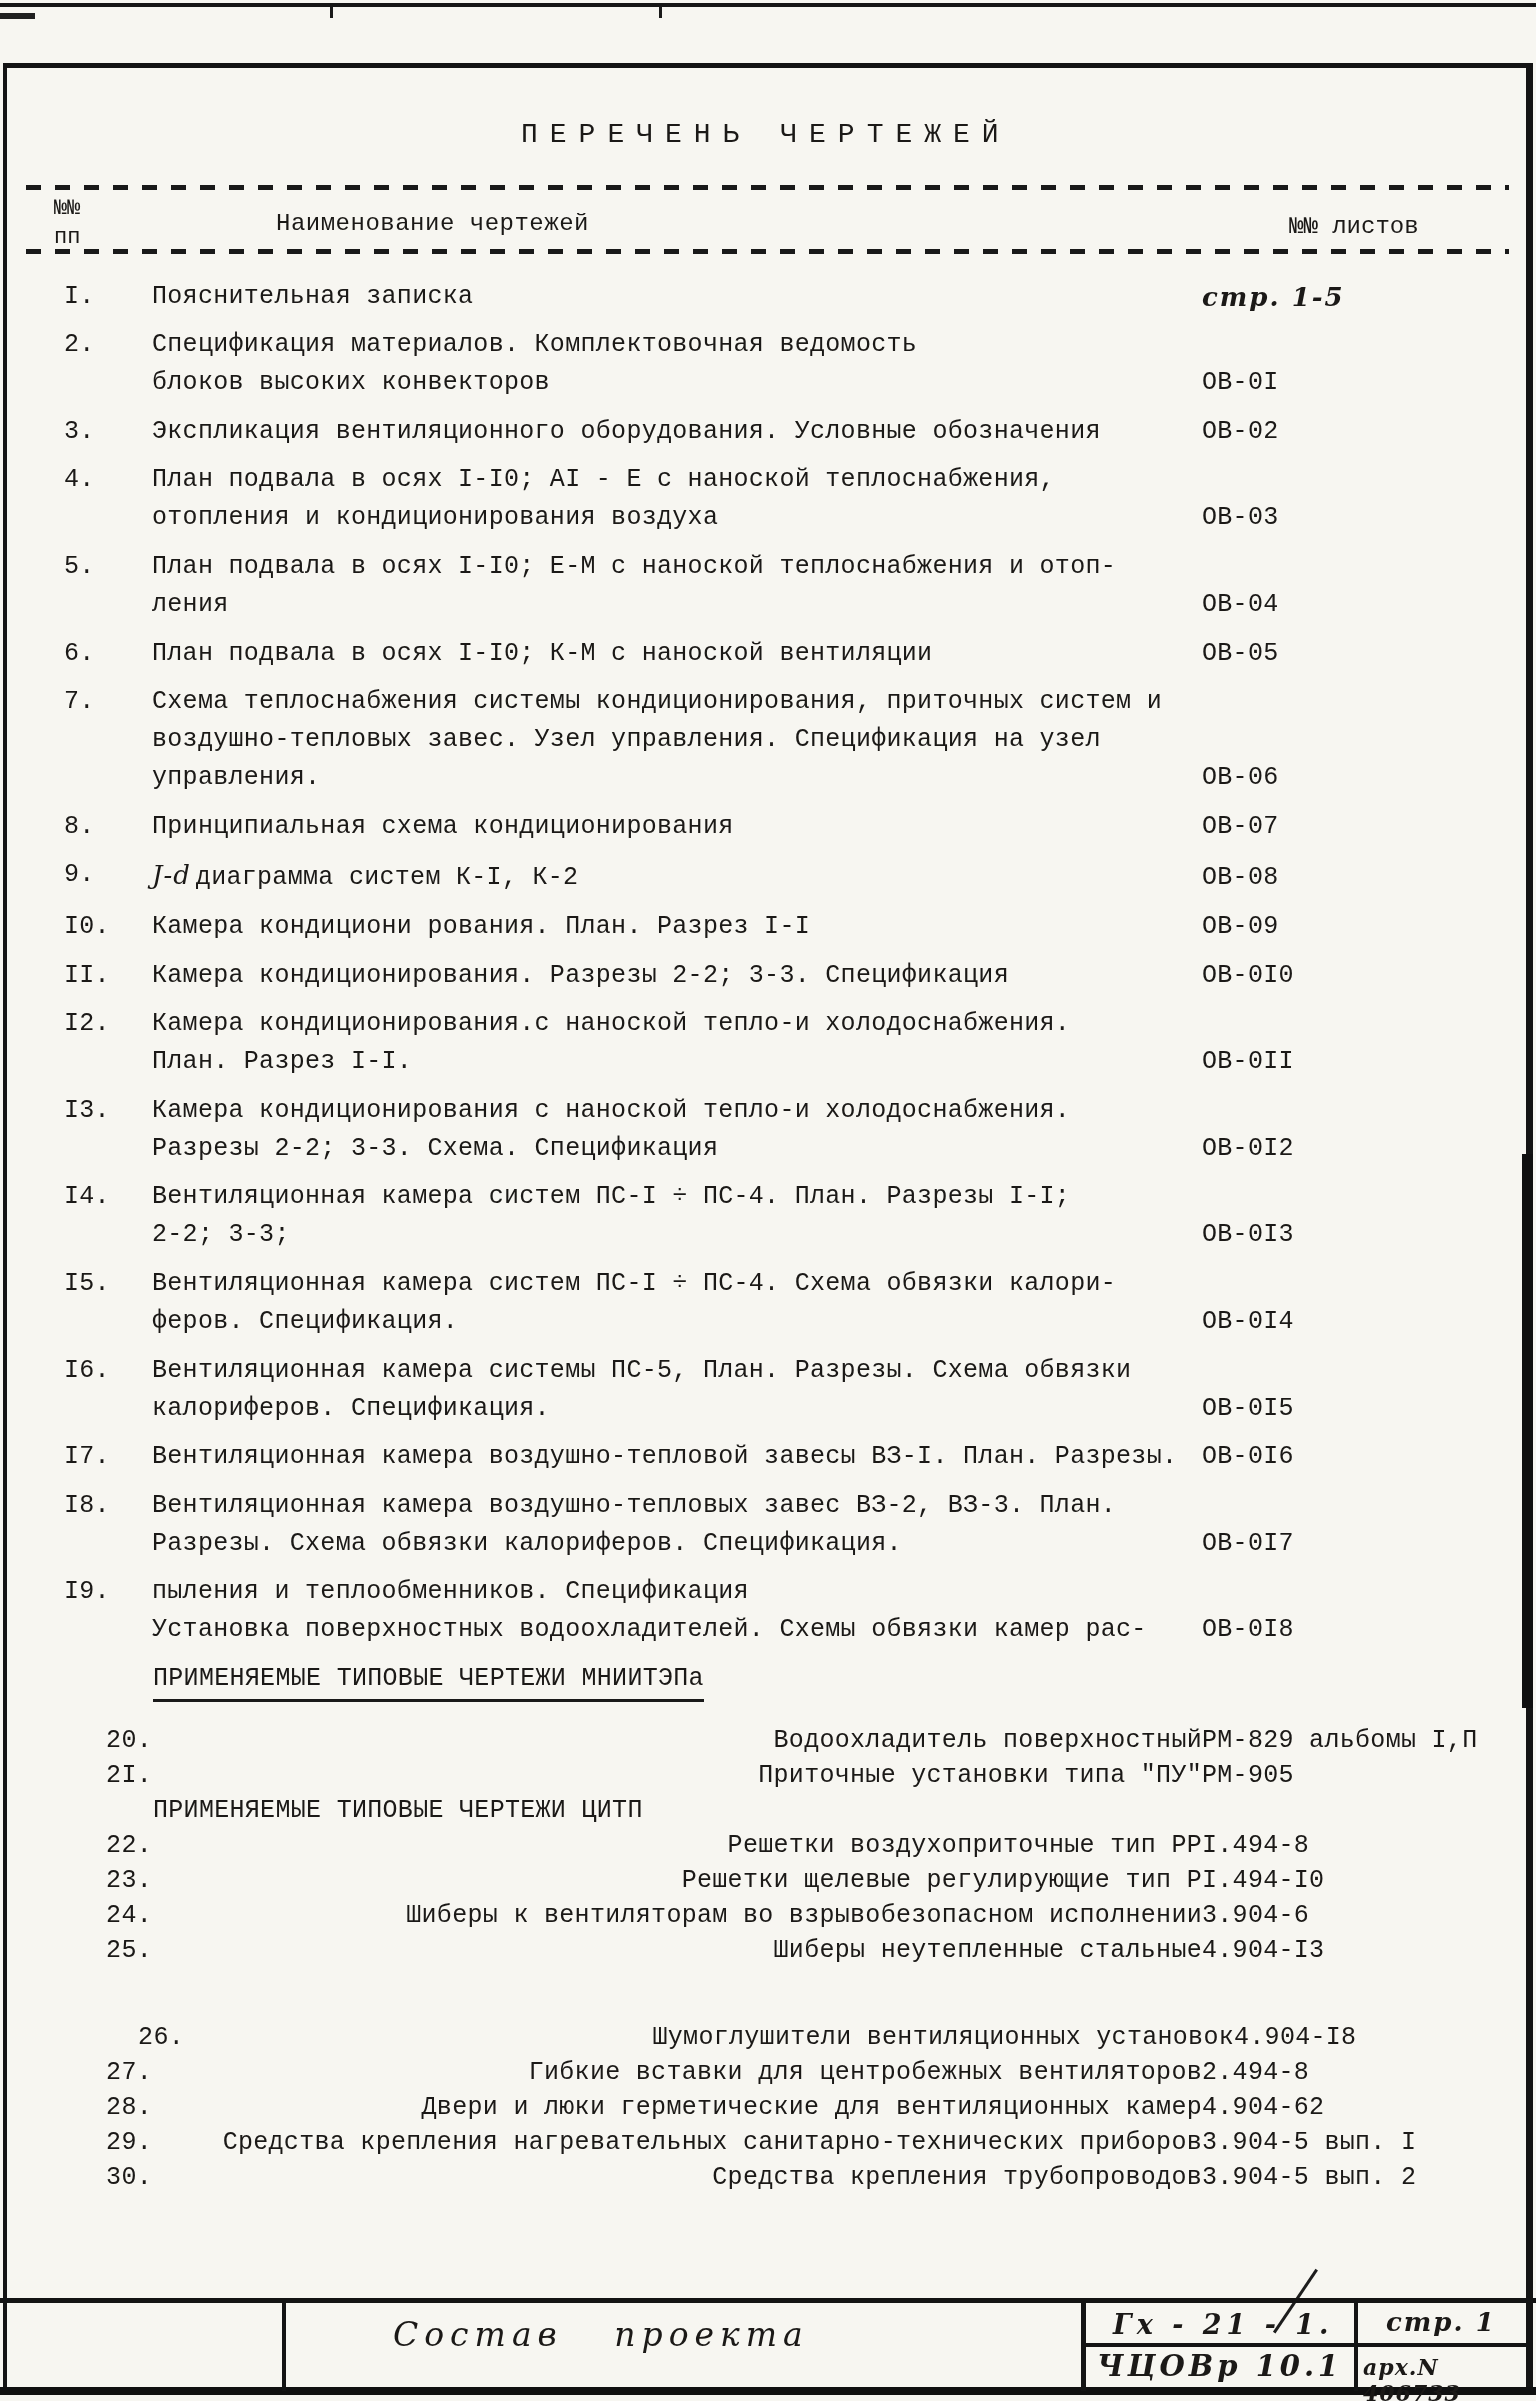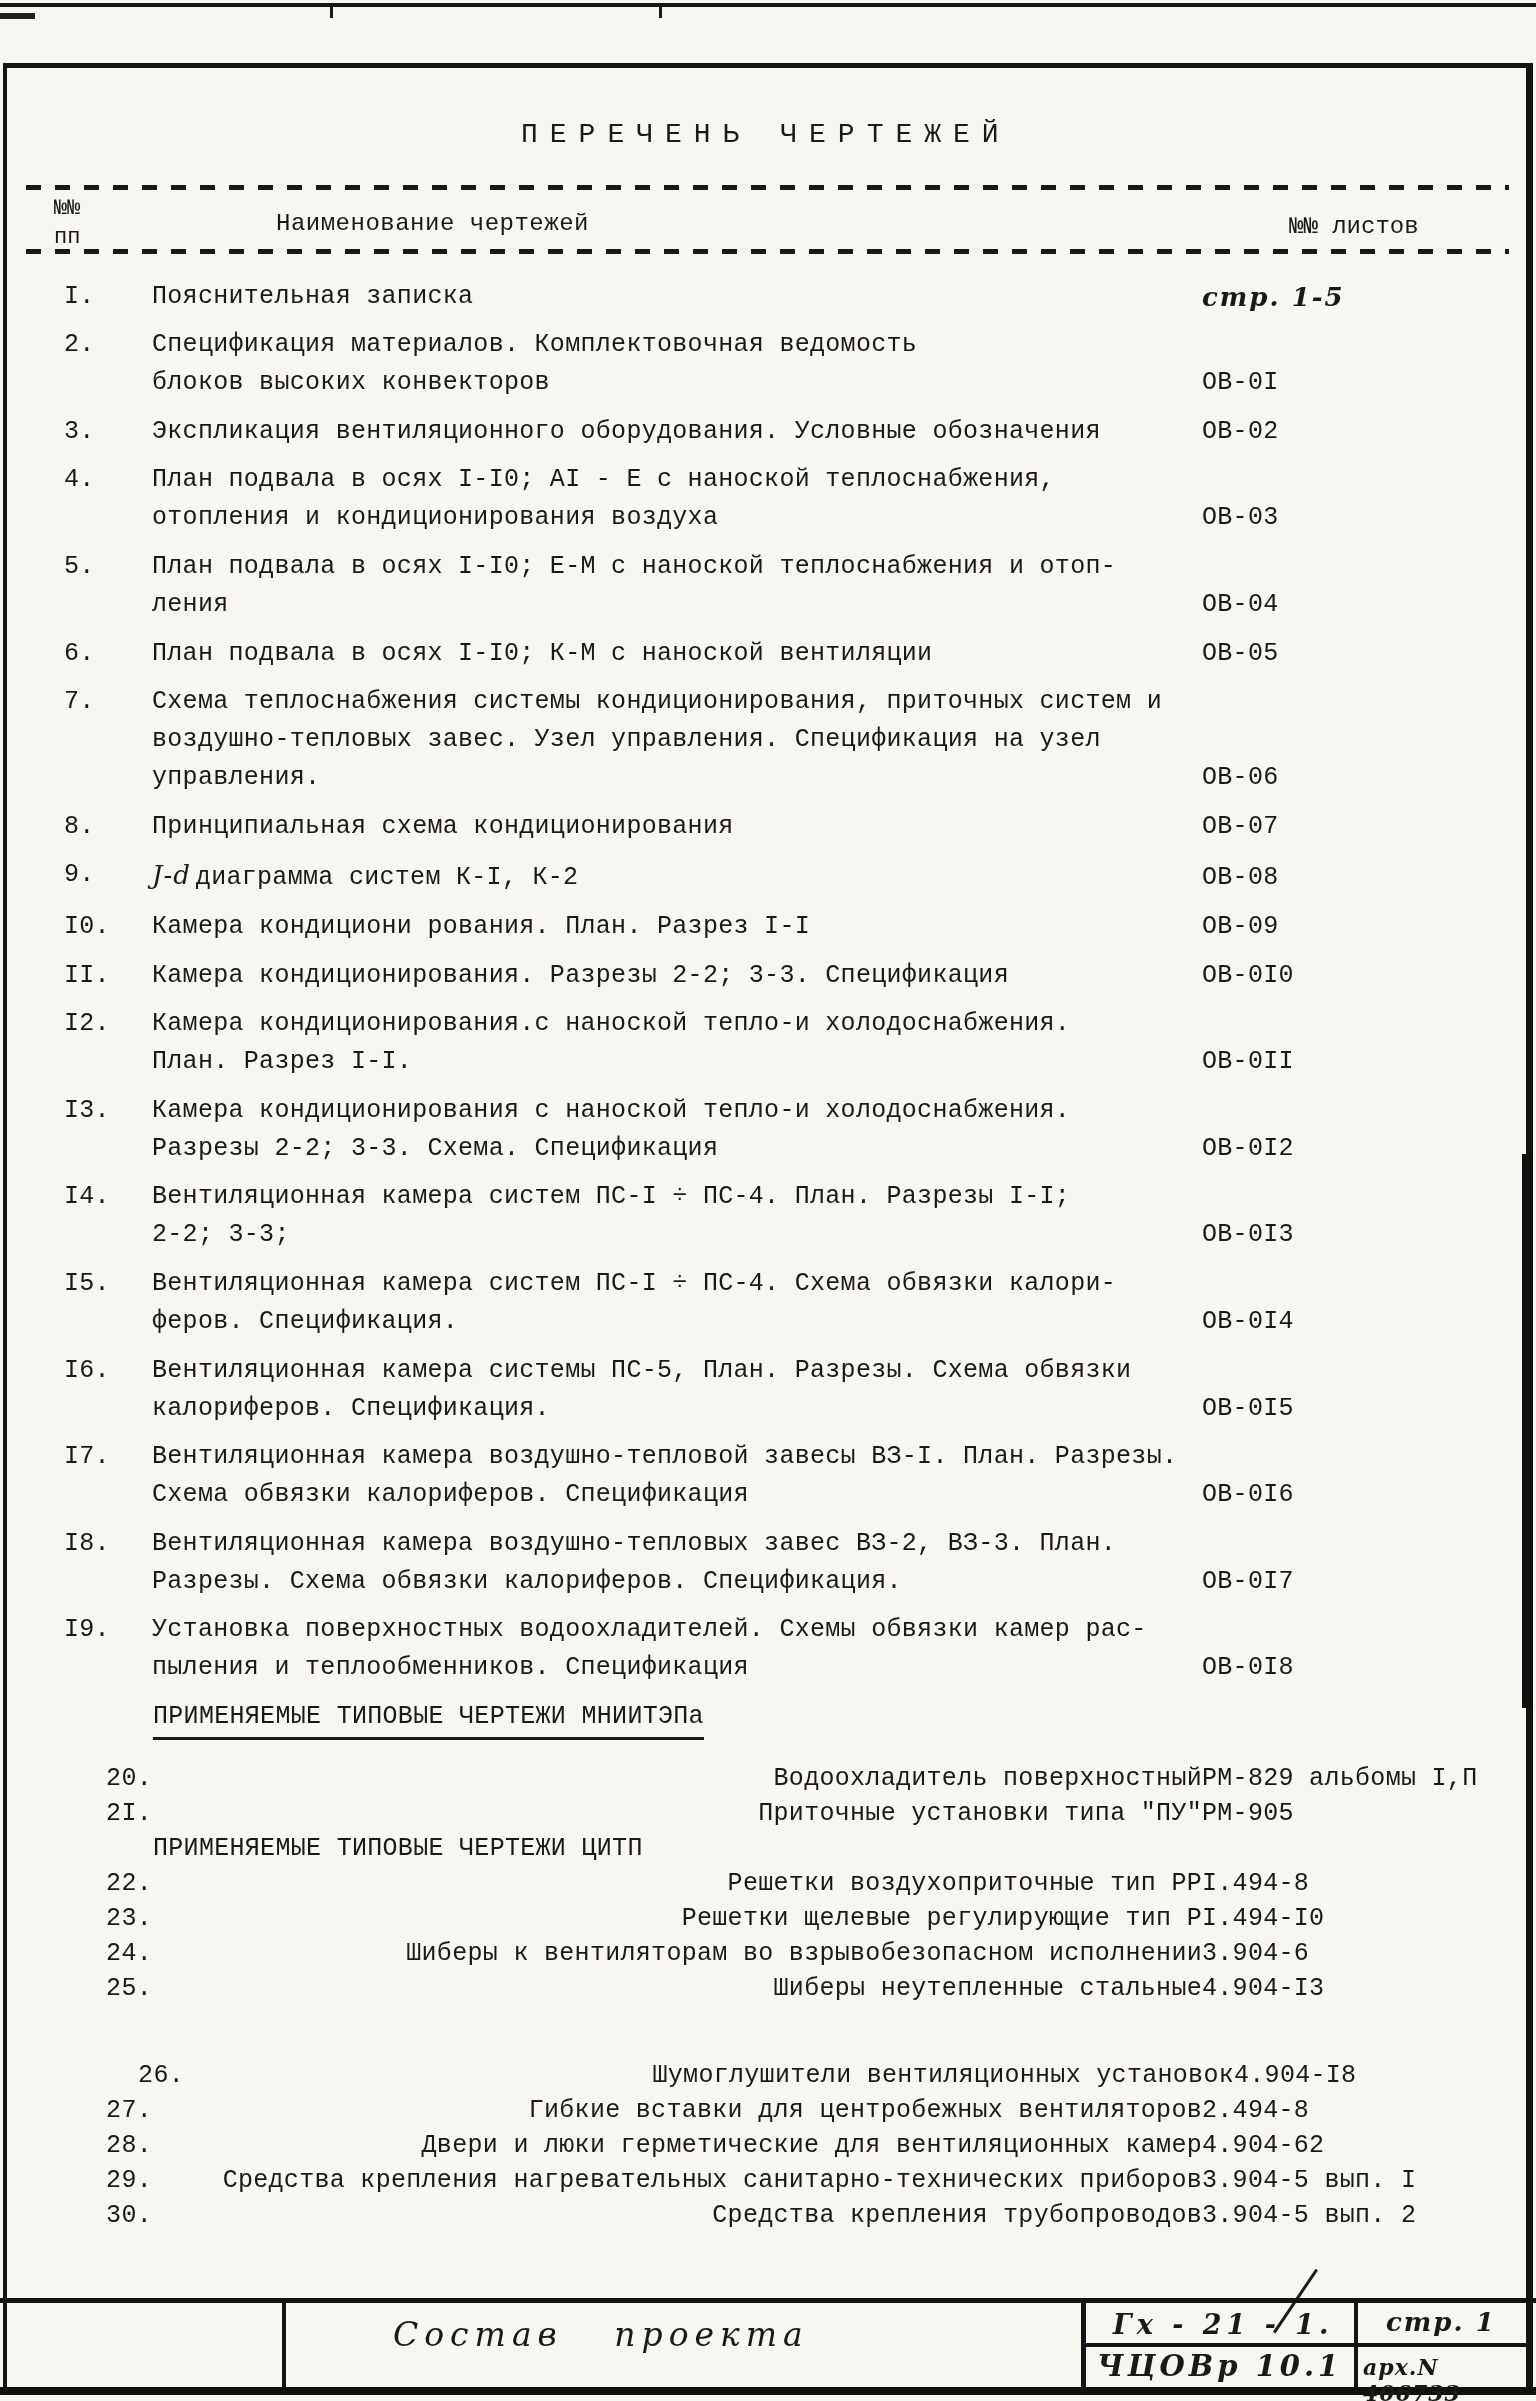--- a/index.html
+++ b/index.html
@@ -207,37 +207,36 @@
         <div class="txt">
           <div>Вентиляционная камера системы ПС-5, План. Разрезы. Схема обвязки</div>
           <div>калориферов. Спецификация.</div>
         </div>
         <span class="code">ОВ-0I5</span>
       </div>
       <div class="row">
         <span class="num">I7.</span>
         <div class="txt">
           <div>Вентиляционная камера воздушно-тепловой завесы ВЗ-I. План. Разрезы.</div>
-          <div>Схема обвязки калориферов. Спецификация</div>
         </div>
         <span class="code">ОВ-0I6</span>
       </div>
       <div class="row">
         <span class="num">I8.</span>
         <div class="txt">
           <div>Вентиляционная камера воздушно-тепловых завес ВЗ-2, ВЗ-3. План.</div>
           <div>Разрезы. Схема обвязки калориферов. Спецификация.</div>
         </div>
         <span class="code">ОВ-0I7</span>
       </div>
       <div class="row">
         <span class="num">I9.</span>
         <div class="txt">
+          <div>пыления и теплообменников. Спецификация</div>
           <div>Установка поверхностных водоохладителей. Схемы обвязки камер рас-</div>
-          <div>пыления и теплообменников. Спецификация</div>
         </div>
         <span class="code">ОВ-0I8</span>
       </div>
       <div class="row heading">
         <span class="htext u">ПРИМЕНЯЕМЫЕ ТИПОВЫЕ ЧЕРТЕЖИ МНИИТЭПа</span>
       </div>
       <div class="row">
         <span class="num">20.</span>
         <div class="txt">
           <div>Водоохладитель поверхностный</div>

